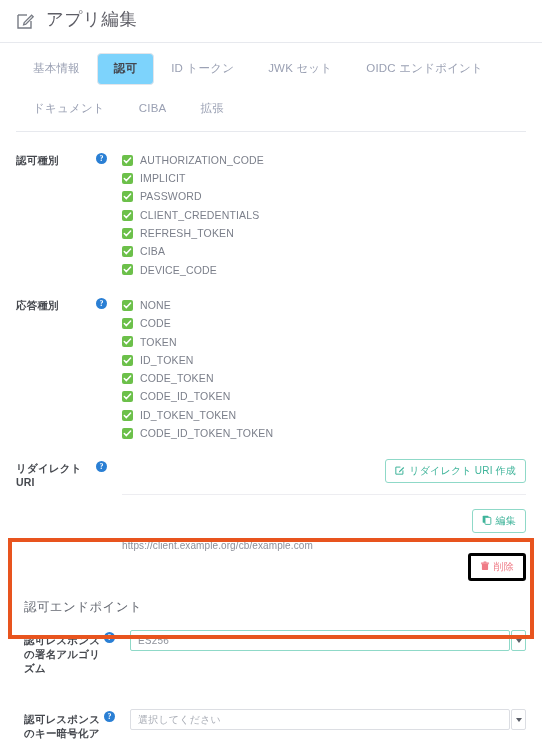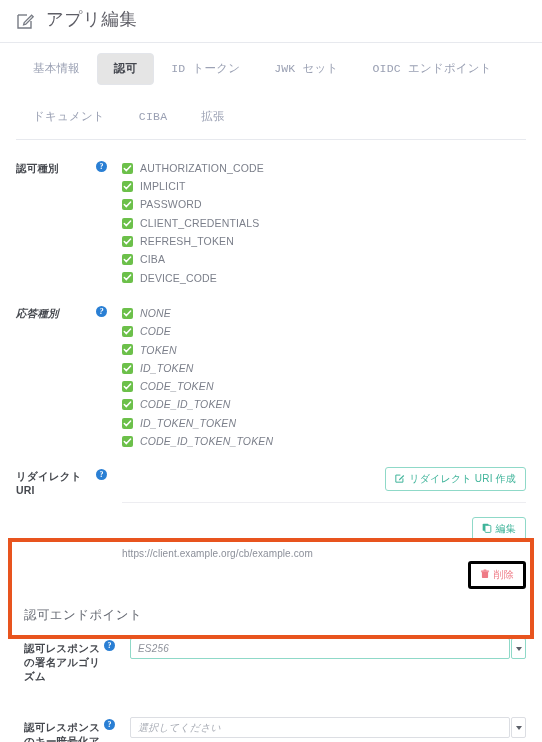--- a/index.html
+++ b/index.html
@@ -43,39 +43,38 @@
     height: 1px;
     background: #e7e9ee;
     margin: 0;
   }
 
   
   .tabs {
     padding: 10px 16px 0 16px;
     display: flex;
     flex-wrap: wrap;
-    row-gap: 16px;
-    font-family: Liberation Mono, monospace;
+    row-gap: 8px;
   }
   .tab {
     font-size: 11.5px;
     color: #9aa0b3;
     padding: 9px 16px;
     line-height: 1;
     border: 1px solid transparent;
     border-radius: 4px;
     cursor: pointer;
     white-space: nowrap;
     letter-spacing: .2px;
   }
   .tab.active {
     color: #44474f;
     font-weight: bold;
     border-color: #e3e5ea;
-    background: #e5e5e5;
+    background: #7dd3fc;
   }
   .tabs-divider {
     height: 1px;
     background: #e7e9ee;
     margin: 7px 16px 0 16px;
   }
 
   
   .form-area { padding: 0 16px; }
 
@@ -208,21 +207,20 @@
     color: #666a73;
     letter-spacing: .4px;
     padding: 18px 0 14px 8px;
   }
 
   
   .sel-wrap {
     display: flex;
     align-items: flex-end;
     gap: 1px;
-    font-style: italic;
   }
   .sel-input {
     flex: 1 1 auto;
     height: 21px;
     border: 1px solid #dcdee3;
     background: #ffffff;
     font-size: 10px;
     color: #a8acb5;
     display: flex;
     align-items: center;
@@ -357,21 +355,21 @@
                 <svg width="9" height="9" viewBox="0 0 9 9">
                   <path d="M1.3,4.5 L3.4,6.6 L7.6,2" fill="none" stroke="#ffffff" stroke-width="1.5" stroke-linecap="round" stroke-linejoin="round"></path>
                 </svg>
               </span>
             <span class="cb-label">DEVICE_CODE</span>
           </div>
         </div>
       </div>
     </div>
 
-    <div class="frow" style="padding-top:17px;font-style:italic;">
+    <div class="frow" style="padding-top:17px;">
       <div class="frow-label">応答種別</div>
       <div class="frow-help">
         <span class="help-icon">?</span>
       </div>
       <div class="frow-body">
         <div class="cb-list">
           <div class="cb-item">
             <span class="cb-box">
                 <svg width="9" height="9" viewBox="0 0 9 9">
                   <path d="M1.3,4.5 L3.4,6.6 L7.6,2" fill="none" stroke="#ffffff" stroke-width="1.5" stroke-linecap="round" stroke-linejoin="round"></path>

